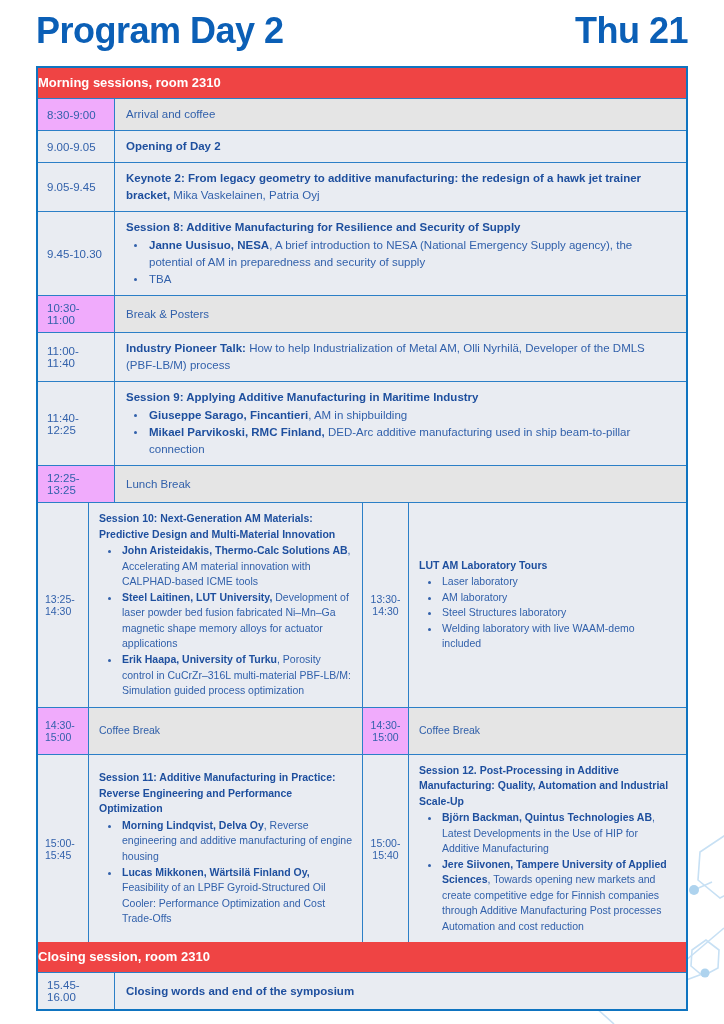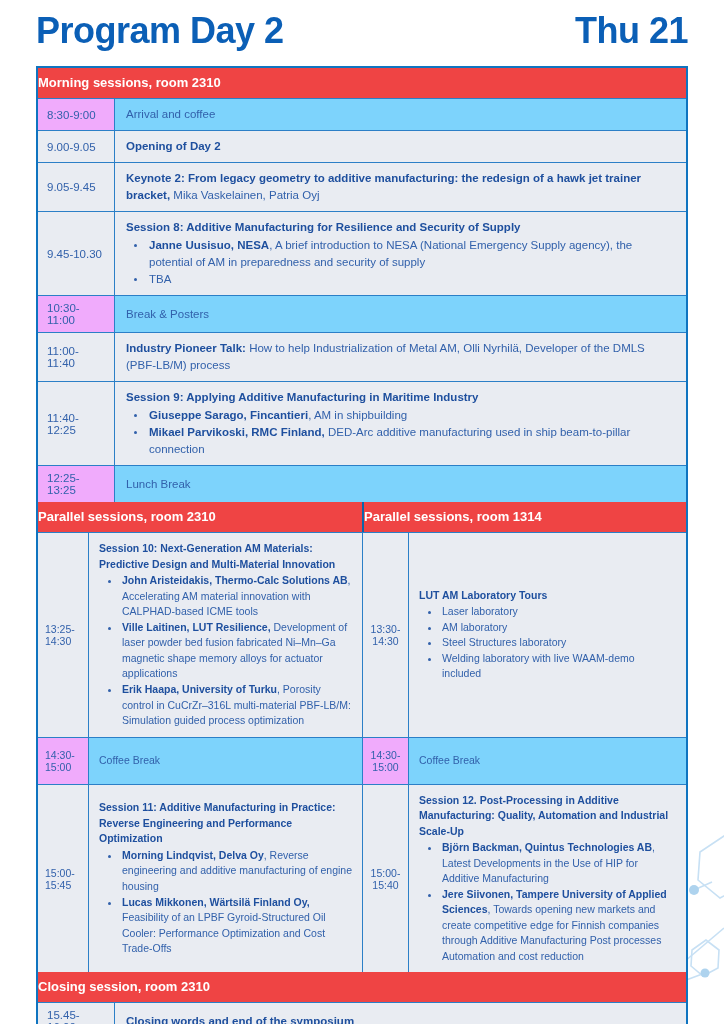--- a/index.html
+++ b/index.html
@@ -24,21 +24,21 @@
 
   
   .row{display:grid;grid-template-columns:76px 1fr;border-top:1px solid #2b7fc7;}
   .row.shaded .t-cell,.row.shaded .c-cell{background:#e9ecf2;}
   .t-cell{
     padding:6px 9px;display:flex;align-items:center;
     font-size:11.5px;color:#3261ab;background:#f0abfc;
   }
   .c-cell{
     border-left:1px solid #2b7fc7;padding:7px 11px;
-    font-size:11.5px;color:#3261ab;background:#7dd3fc;
+    font-size:11.5px;color:#3261ab;background:#e5e5e5;
     display:flex;flex-direction:column;justify-content:center;
   }
   .para{margin:0;line-height:1.48;}
   .b{font-weight:700;color:#1e4f9e;}
   ul.bullets{margin:1px 0 0 0;padding-left:21px;}
   ul.bullets li{line-height:1.48;padding-left:2px;}
   ul.bullets li::marker{color:#3261ab;font-size:0.85em;}
 
   
   .p-grid{display:grid;grid-template-columns:50px calc(50% - 50px) 46px calc(50% - 46px);}
@@ -130,31 +130,27 @@
           </div>
         </div>
         <div class="row">
           <div class="t-cell">12:25-13:25</div>
           <div class="c-cell">
             <p class="para"><span>Lunch Break</span></p>
           </div>
         </div>
       </div>
 
-    <div class="bar split">
-      <div>Parallel sessions, room 2310</div>
-      <div>Parallel sessions, room 1314</div>
-    </div>
     <div id="parallel-grid" class="p-grid">
         <div class="t-cell shaded">13:25-14:30</div>
         <div class="c-cell shaded">
           <p class="para"><span class="b">Session 10: Next-Generation AM Materials: Predictive Design and Multi-Material Innovation</span></p>
           <ul class="bullets">
             <li><span class="b">John Aristeidakis, Thermo-Calc Solutions AB</span><span>, Accelerating AM material innovation with CALPHAD-based ICME tools</span></li>
-            <li><span class="b">Ville Laitinen, LUT Resilience,</span><span> Development of laser powder bed fusion fabricated Ni–Mn–Ga magnetic shape memory alloys for actuator applications</span></li>
+            <li><span class="b">Steel Laitinen, LUT University,</span><span> Development of laser powder bed fusion fabricated Ni–Mn–Ga magnetic shape memory alloys for actuator applications</span></li>
             <li><span class="b">Erik Haapa, University of Turku</span><span>, Porosity control in CuCrZr–316L multi-material PBF-LB/M: Simulation guided process optimization</span></li>
           </ul>
         </div>
         <div class="t-cell rt shaded">13:30-14:30</div>
         <div class="c-cell shaded">
           <p class="para"><span class="b">LUT AM Laboratory Tours</span></p>
           <ul class="bullets">
             <li><span>Laser laboratory</span></li>
             <li><span>AM laboratory</span></li>
             <li><span>Steel Structures laboratory</span></li>

